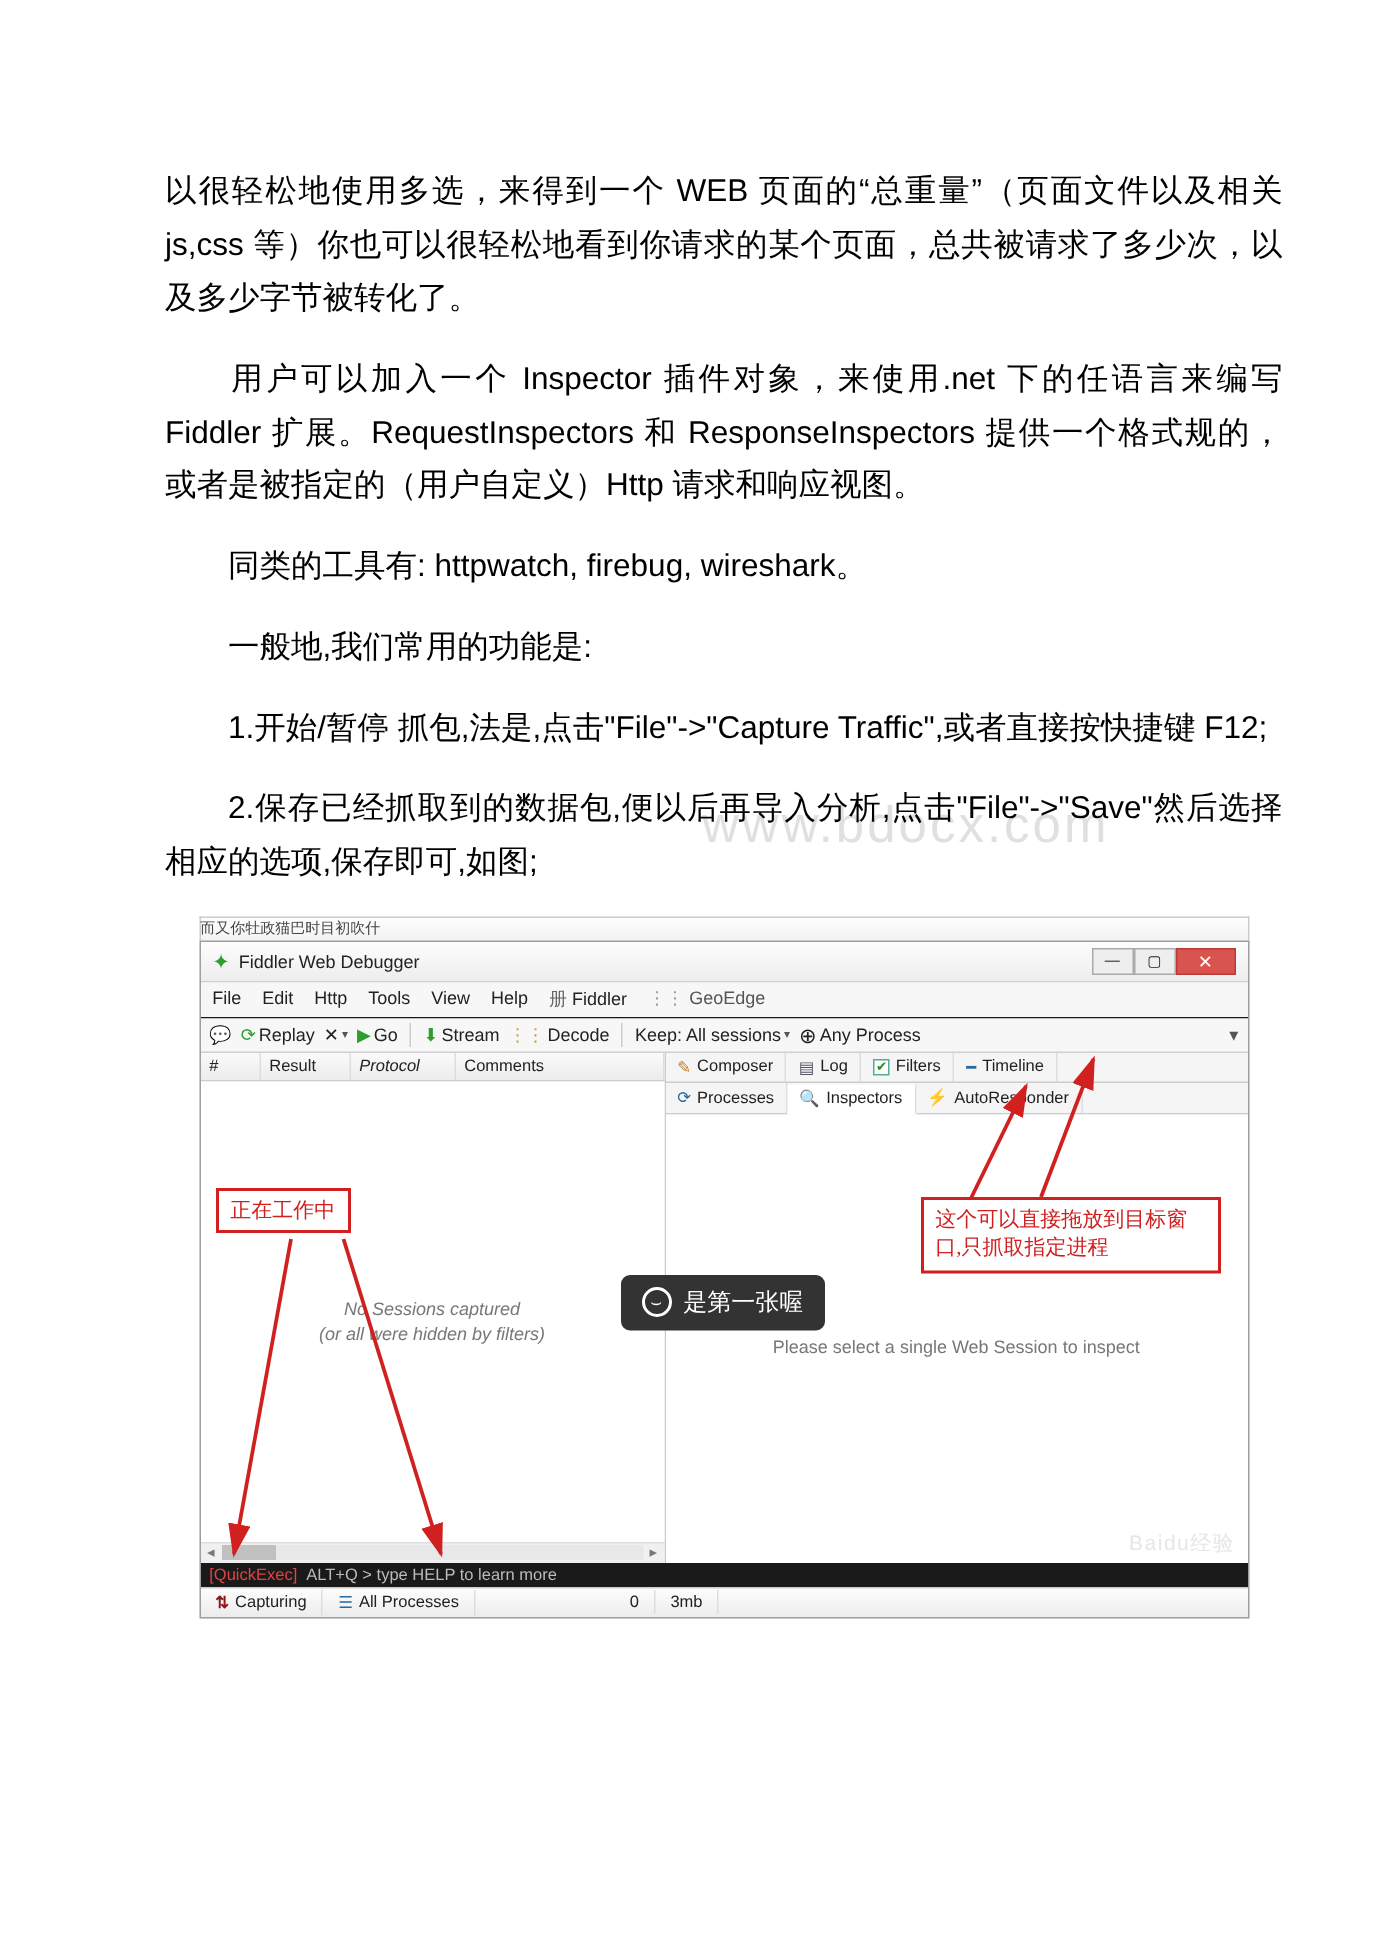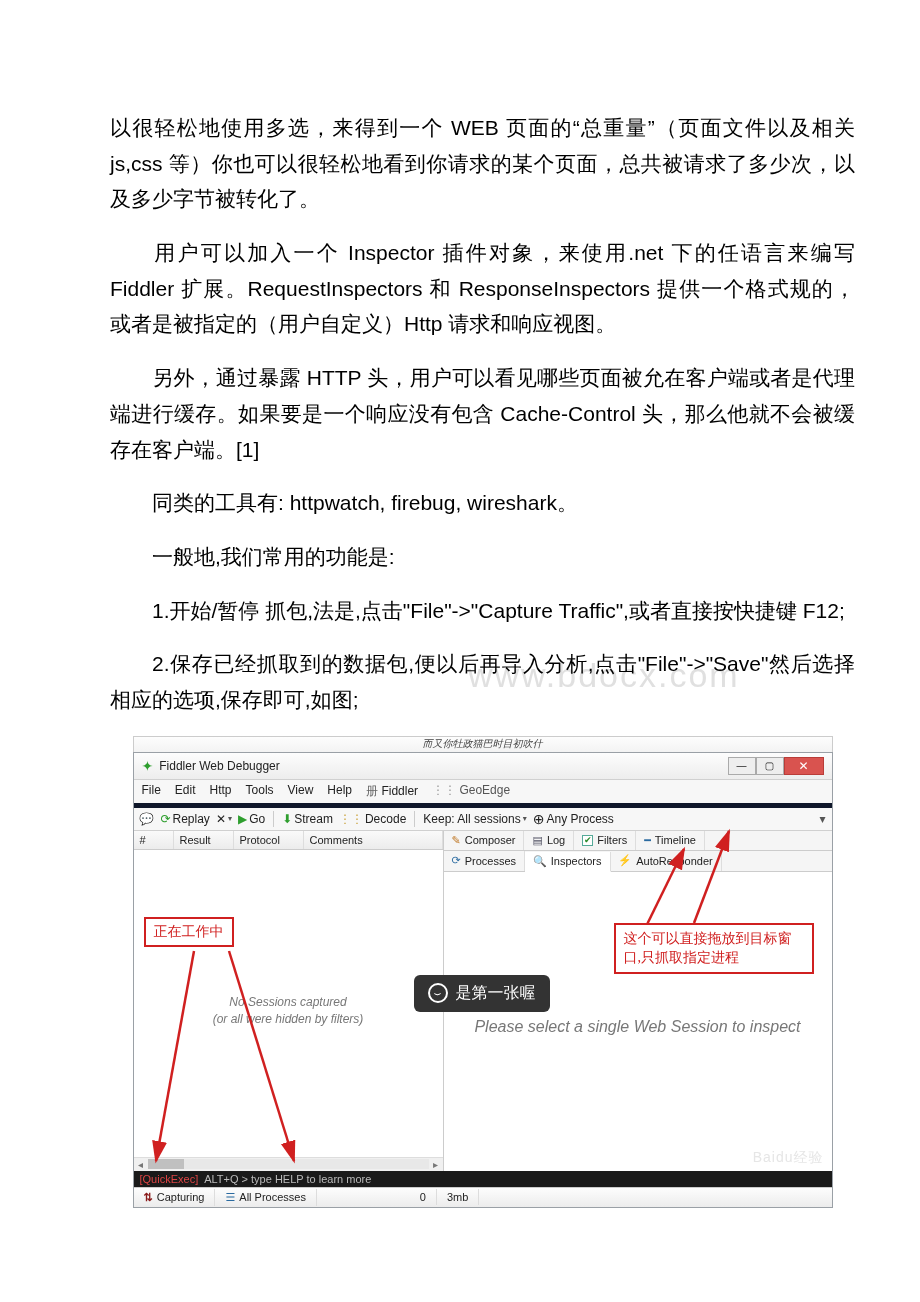--- a/index.html
+++ b/index.html
@@ -28,24 +28,22 @@
     letter-spacing: 2px;
     z-index: 0;
     pointer-events: none;
   }
   .figure-wrap { position: relative; width: 700px; margin: 0 auto; }
   .topbar {
     height: 16px;
     background: linear-gradient(#fdfdfd,#f3f3f3);
     border:1px solid #ccc;
     border-bottom:none;
-    text-align:center;
     font-size:10px;
     color:#444;
-    font-style:italic;
   }
   .window {
     border: 1px solid #9aa0a6;
     background: #f4f4f4;
     font-family: "Segoe UI", Tahoma, sans-serif;
     font-size: 12px;
     color: #222;
     position: relative;
   }
   .titlebar {
@@ -62,21 +60,21 @@
   .winbtn {
     width:28px; height:18px; border:1px solid #aaa;
     display:flex; align-items:center; justify-content:center;
     font-size:10px; background:#eee;
   }
   .winbtn.close { background:#d9534f; color:#fff; border-color:#b93c38; width:40px; font-size:12px;}
   .menubar {
     padding: 3px 8px;
     display:flex; gap:14px;
     background:#f7f7f7;
-    border-bottom:5px solid #0f172a;
+    border-bottom:1px solid #0f172a;
   }
   .menubar span { font-size:12px; }
   .geoedge { color:#555; }
   .geoedge::before { content:"⋮⋮ "; color:#999;}
   .del-fiddler::before { content:"册 "; color:#666;}
   .toolbar {
     padding: 3px 6px;
     display:flex; align-items:center; gap:6px;
     background:#f7f7f7;
     border-bottom:1px solid #d0d0d0;
@@ -86,21 +84,21 @@
   .tb-sep { width:1px; height:16px; background:#ccc; margin:0 2px;}
   .tb-ico { display:inline-flex; align-items:center; gap:2px;}
   .dropdown-ar { font-size:8px; color:#555;}
   .body-split { display:flex; height:340px; background:#fff;}
   .left-pane { width:310px; border-right:1px solid #ccc; display:flex; flex-direction:column;}
   .grid-head {
     display:flex; background:linear-gradient(#fafafa,#ececec);
     border-bottom:1px solid #ccc; font-size:11px;
   }
   .grid-head div { border-right:1px solid #ddd; padding:3px 6px;}
-  .gh1{width:40px;} .gh2{width:60px;} .gh3{width:70px;} .gh4{flex:1;}
+  .gh1{width:40px;} .gh2{width:60px;} .gh3{width:70px;font-style:italic;} .gh4{flex:1;}
   .left-content { flex:1; position:relative; background:#fff;}
   .no-sessions {
     position:absolute; left:50%; top:48%; transform:translate(-50%,-10%);
     text-align:center; font-style:italic; color:#777; font-size:12px; line-height:1.4;
   }
   .left-scroll { height:14px; background:#f0f0f0; border-top:1px solid #ddd; display:flex; align-items:center;}
   .left-scroll .larrow,.left-scroll .rarrow{width:14px;text-align:center;color:#777;font-size:10px;}
   .left-scroll .track{flex:1; background:#e8e8e8; height:10px;}
   .left-scroll .thumb{width:36px; height:10px; background:#c0c0c0;}
   .right-pane { flex:1; display:flex; flex-direction:column;}
@@ -108,21 +106,21 @@
     display:flex; gap:0; background:#f5f5f5; border-bottom:1px solid #ccc; font-size:11px;
   }
   .rtab {
     padding:3px 8px; border-right:1px solid #ddd; display:flex; align-items:center; gap:4px;
   }
   .rtab.sel { background:#fff; border-bottom:1px solid #fff; position:relative; top:1px;}
   .chk { width:11px; height:11px; border:1px solid #5a9; background:#fff; display:inline-flex; align-items:center; justify-content:center; font-size:9px; color:#2a8a2a;}
   .right-content { flex:1; background:#fff; position:relative;}
   .inspect-msg {
     position:absolute; left:50%; top:52%; transform:translate(-50%,-50%);
-    font-style:italic; color:#777; font-size:16px; white-space:nowrap;text-align:right;
+    color:#777; font-size:12px; white-space:nowrap;text-align:right;
   }
   .quickexec {
     background:#1a1a1a; color:#bbb; font-size:11px; padding:2px 6px;
     display:flex; gap:6px; 
   }
   .statusbar {
     display:flex; align-items:center; background:linear-gradient(#fdfdfd,#ececec);
     border-top:1px solid #ccc; font-size:11px; height:20px;
   }
   .status-cell { padding:2px 10px; border-right:1px solid #ddd; display:flex; align-items:center; gap:4px;}
@@ -148,21 +146,20 @@
     font-family:Arial; letter-spacing:1px; z-index:3;
   }
   .right-cap { color:#555;}
 </style>
 </head>
 <body>
 
 <div class="page">
   <p class="para">以很轻松地使用多选，来得到一个 WEB 页面的“总重量”（页面文件以及相关 js,css 等）你也可以很轻松地看到你请求的某个页面，总共被请求了多少次，以及多少字节被转化了。</p>
   <p class="para"><span class="indent"></span><span>用户可以加入一个 Inspector 插件对象，来使用.net 下的任语言来编写 Fiddler 扩展。RequestInspectors 和 ResponseInspectors 提供一个格式规的，或者是被指定的（用户自定义）Http 请求和响应视图。</span></p>
-  <p class="para"><span class="indent"></span><span>另外，通过暴露 HTTP 头，用户可以看见哪些页面被允在客户端或者是代理端进行缓存。如果要是一个响应没有包含 Cache-Control 头，那么他就不会被缓存在客户端。[1]</span></p>
   <p class="para"><span class="indent"></span><span>同类的工具有: httpwatch, firebug, wireshark。</span></p>
   <p class="para"><span class="indent"></span><span>一般地,我们常用的功能是:</span></p>
   <p class="para"><span class="indent"></span><span>1.开始/暂停 抓包,法是,点击"File"-&gt;"Capture Traffic",或者直接按快捷键 F12;</span></p>
 
   <div style="position:relative;">
     <span class="watermark" style="left:330px; top:10px;margin-left:28px;">www.bdocx.com</span>
     <p class="para" style="position:relative;z-index:1;"><span class="indent"></span><span>2.保存已经抓取到的数据包,便以后再导入分析,点击"File"-&gt;"Save"然后选择相应的选项,保存即可,如图;</span></p>
   </div>
 
   <div class="figure-wrap">

